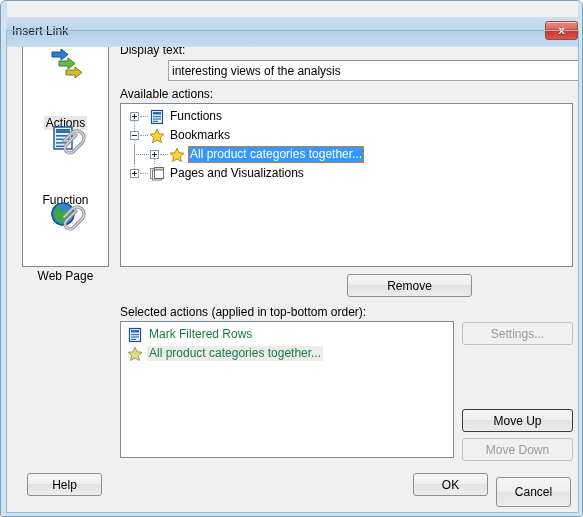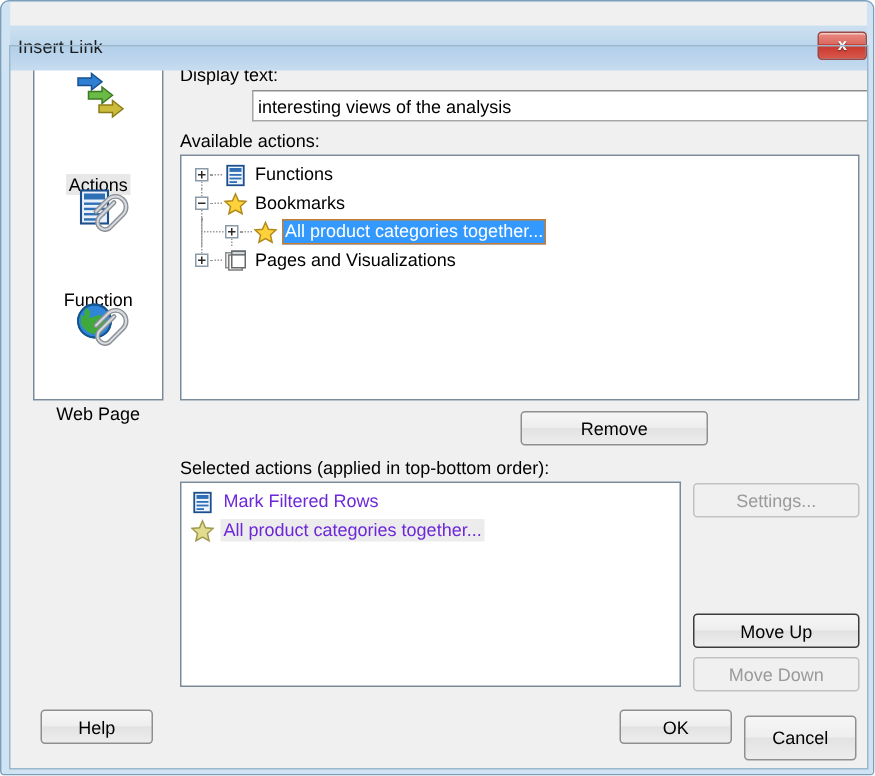--- a/index.html
+++ b/index.html
@@ -296,21 +296,21 @@
     top: 2px;
     width: 16px;
     height: 16px;
   }
   .sel-text {
     position: absolute;
     left: 26px;
     top: 2px;
     font-size: 12px;
     line-height: 15px;
-    color: #6d28d9;
+    color: #15803d;
     padding: 0 2px;
   }
   .sel-text.marked {
     background: #ececec;
   }
 
   svg { display: block; }
 </style>
 </head>
 <body>

